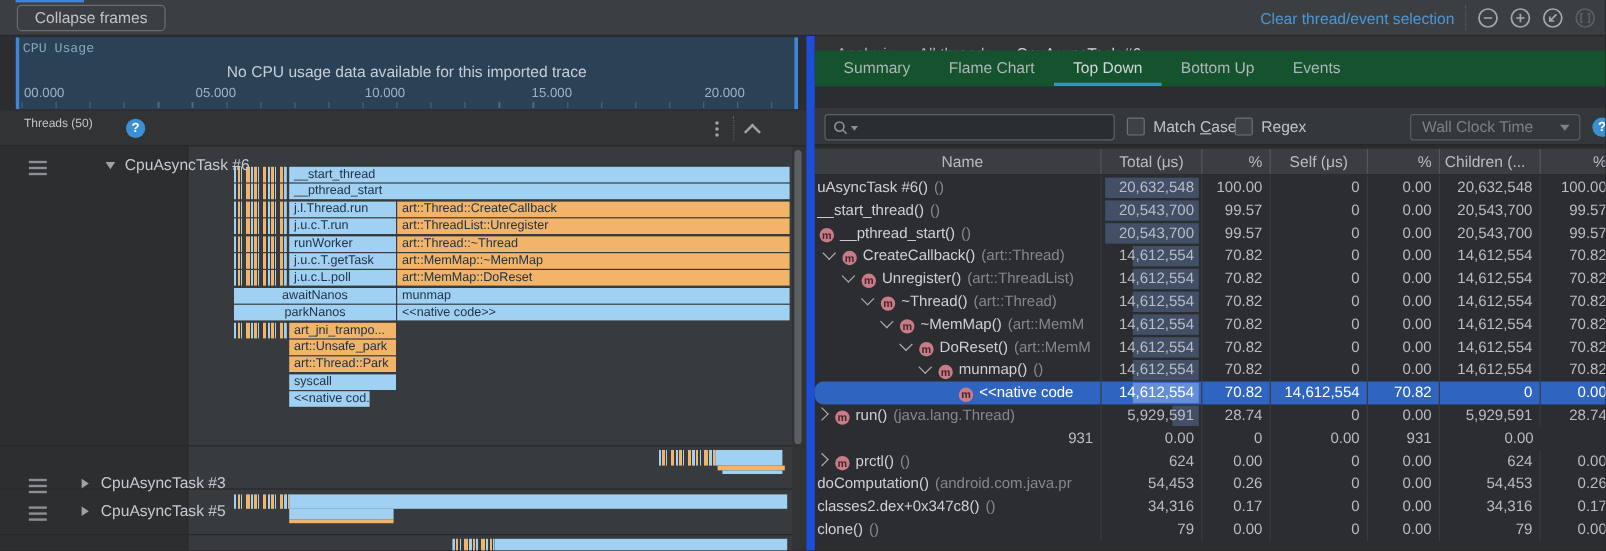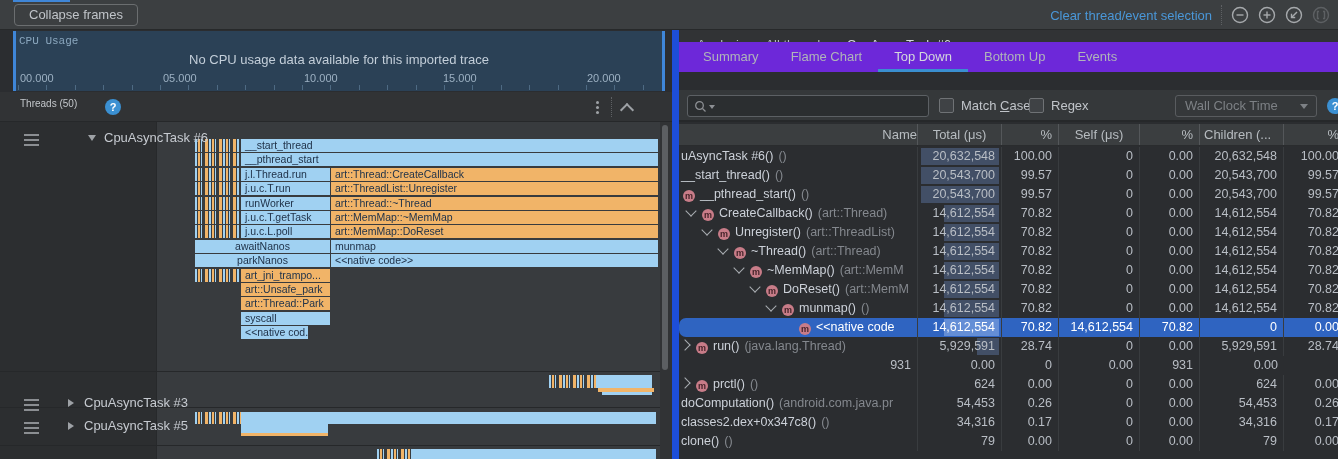--- a/index.html
+++ b/index.html
@@ -53,21 +53,21 @@
   .fbar.blue{background:#a0d1f2;}
   .fbar.orange{background:#f1b468;}
   .fbar.stripes{padding:0;background:repeating-linear-gradient(90deg,#a0d1f2 0 2px,#383b3e 2px 3px,#f1b468 3px 5px,#383b3e 5px 6px,#a0d1f2 6px 7px,#383b3e 7px 10px,#f1b468 10px 13px,#383b3e 13px 14px);}
   
   .right-panel{position:absolute;left:672px;top:30px;width:666px;height:429px;background:#2b2d30;
     border-left:7px solid #1d4ed8;box-sizing:border-box;}
   .tabbar{position:absolute;left:0;top:0;width:100%;height:30px;background:#313335;border-bottom:1px solid #27292b;
     box-sizing:border-box;display:flex;padding-left:8px;}
   .tab{padding:0 10px;line-height:29px;font-size:13px;color:#b3b8bc;cursor:pointer;}
   .tab.active{color:#d4d8dc;box-shadow:inset 0 -3px 0 #3a8fd0;}
-  .subtabbar{position:absolute;left:0;top:12px;width:100%;height:30px;background:#6d28d9;display:flex;padding-left:8px;box-sizing:border-box;}
+  .subtabbar{position:absolute;left:0;top:12px;width:100%;height:30px;background:#14532d;display:flex;padding-left:8px;box-sizing:border-box;}
   .subtab{padding:0 16px;line-height:29px;font-size:13px;color:#b0b5b9;cursor:pointer;}
   .subtab.active{color:#d4d8dc;box-shadow:inset 0 -3px 0 #3a8fd0;}
   .filterbar{position:absolute;left:0;top:60px;width:100%;height:32px;background:#35383a;border-bottom:2px solid #26282a;box-sizing:border-box;}
   .searchbox{position:absolute;left:8px;top:5px;width:242px;height:22px;background:#2b2e30;border:1px solid #5c6064;
     border-radius:3px;box-sizing:border-box;display:flex;align-items:center;}
   .searchbox input{flex:1;background:transparent;border:none;outline:none;color:#cfd3d8;font-size:13px;font-family:inherit;min-width:0;}
   .caret-down{width:0;height:0;border-left:3px solid transparent;border-right:3px solid transparent;border-top:4px solid #8d9094;}
   .sb-caret{margin:2px 6px 0 2px;}
   .cb-group{position:absolute;top:8px;display:flex;align-items:center;}
   .cb-box{width:13px;height:13px;background:#3f4245;border:1px solid #6f7275;border-radius:2px;}
@@ -75,21 +75,21 @@
   .cb-label u{text-decoration:underline;}
   .dropdown{position:absolute;left:496px;top:5px;width:142px;height:22px;border:1px solid #595c5f;border-radius:3px;
     box-sizing:border-box;color:#7d8185;font-size:13px;line-height:20px;padding-left:9px;}
   .dd-caret{position:absolute;right:8px;top:8px;border-left:4px solid transparent;border-right:4px solid transparent;border-top:5px solid #7d8185;width:0;height:0;}
   .f-help{position:absolute;left:648px;top:8px;}
   
   .thead{position:absolute;left:0;top:94px;width:666px;height:22px;background:#3b3e40;display:grid;
     grid-template-columns:239px 84px 57px 81px 60px 84px 61px;border-bottom:1px solid #2a2c2e;box-sizing:border-box;}
   .hcell{font-size:13px;color:#b7bcc0;line-height:21px;border-right:1px solid #54575a;box-sizing:border-box;overflow:hidden;white-space:nowrap;}
   .hcell:last-child{border-right:none;}
-  .h-left{padding-left:8px;text-align:right;}
+  .h-left{padding-left:8px;text-align:center;}
   .h-left4{padding-left:4px;text-align:left;}
   .h-center{text-align:center;}
   .h-right{text-align:right;padding-right:6px;}
   .tbody{position:absolute;left:0;top:117px;width:666px;}
   .trow{display:grid;grid-template-columns:239px 84px 57px 81px 60px 84px 61px;height:19px;}
   .trow.sel{background:#2f64c1;border-radius:7px;}
   .cell{box-sizing:border-box;border-right:1px solid #393c3f;overflow:hidden;white-space:nowrap;line-height:19px;position:relative;}
   .cell:last-child{border-right:none;}
   .cell.name{font-size:12.5px;}
   .fname{color:#ccd1d9;}

